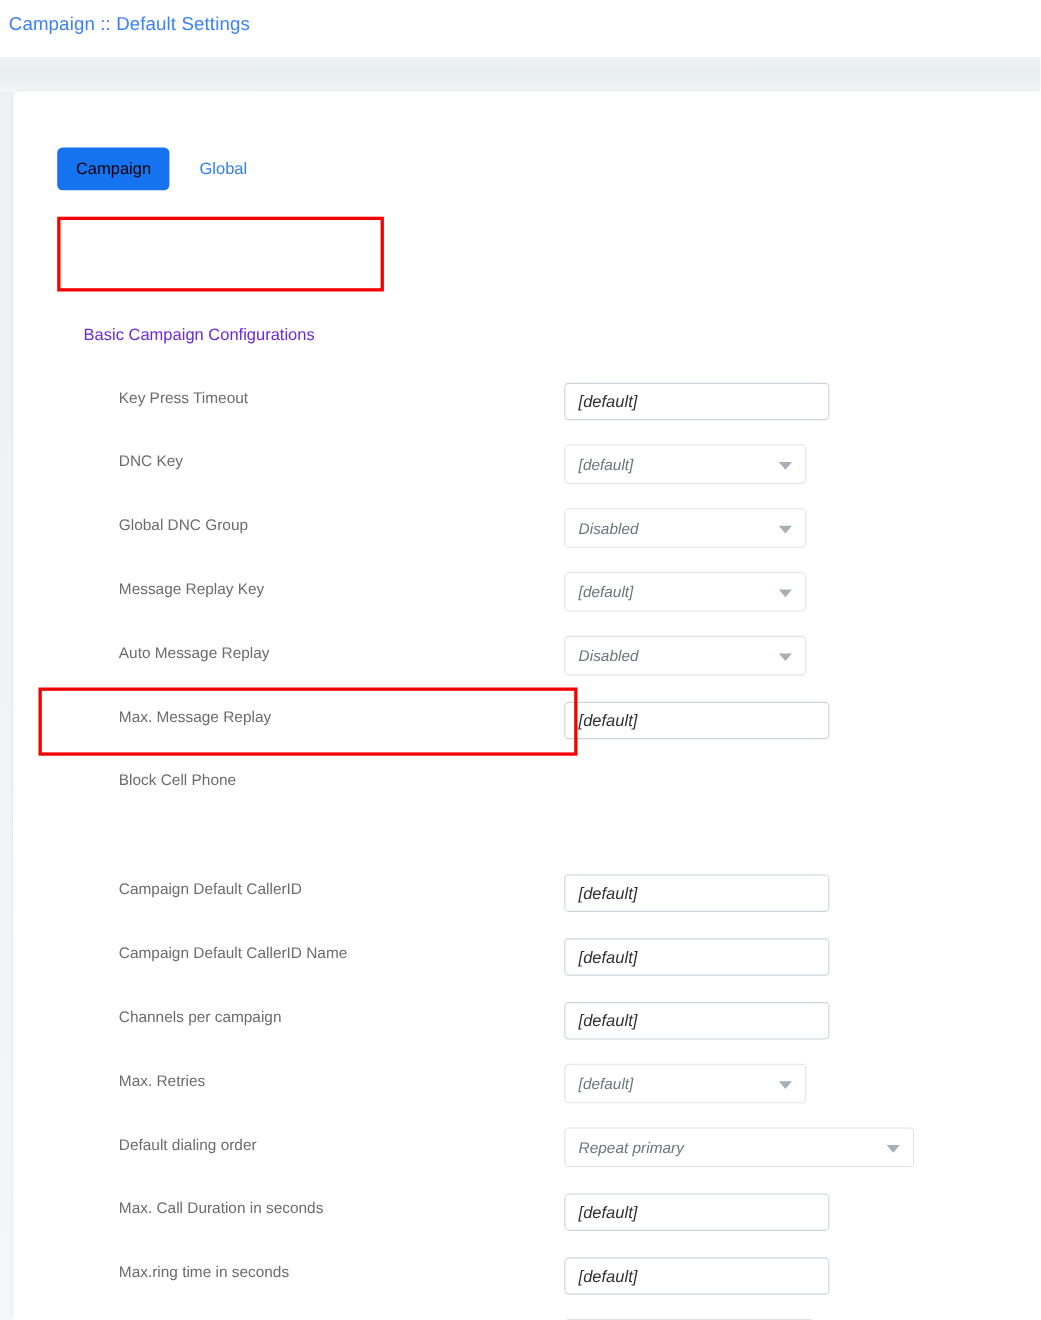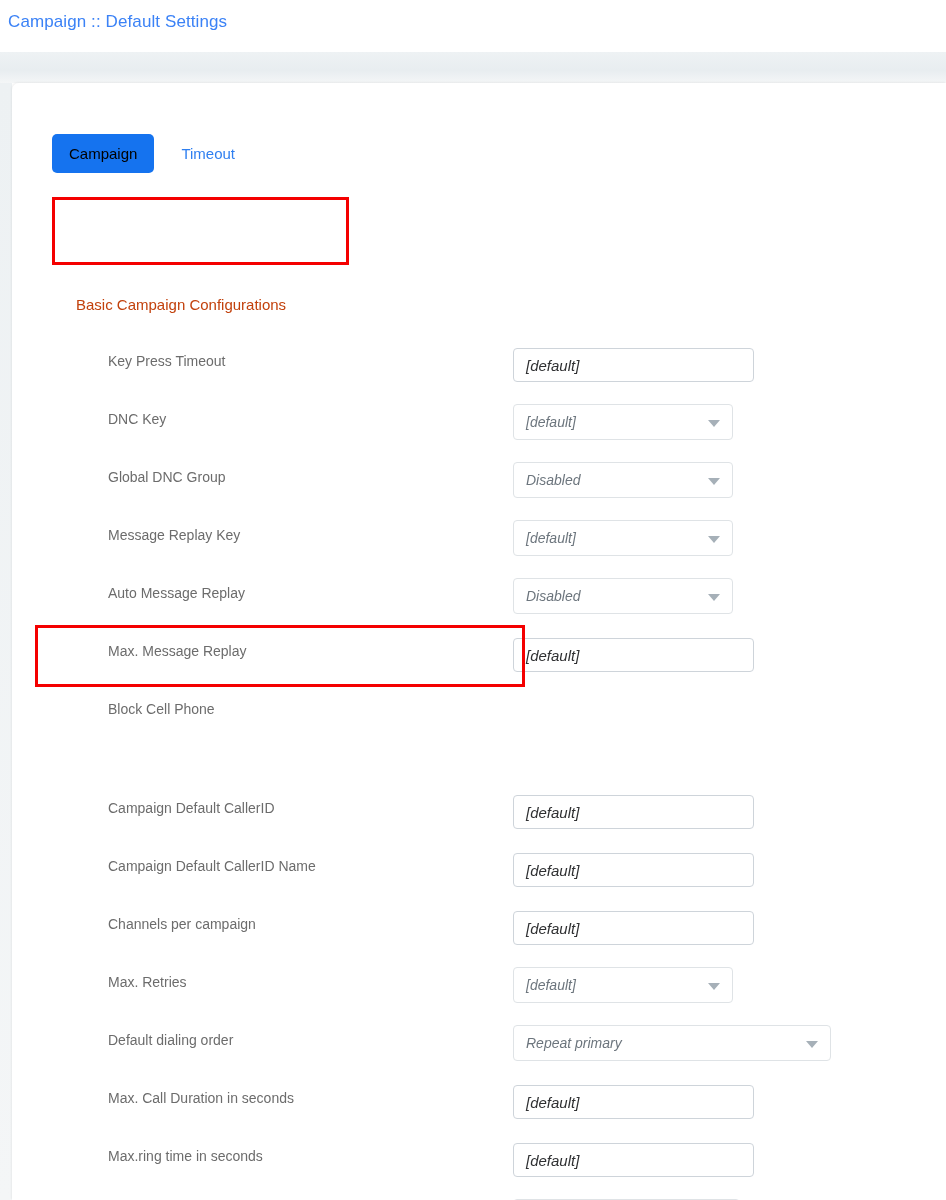--- a/index.html
+++ b/index.html
@@ -49,21 +49,21 @@
     font-size: 15px; line-height: 1;
     padding: 12px 17px; border-radius: 5px;
     cursor: pointer; white-space: nowrap;
   }
   .tab.active { background: #1573ef; color: #000000; }
   .tab.inactive { color: #2f7ff0; background: transparent; margin-left: 10px; }
 
   
   .section-title-basic {
     position: absolute; left: 64px; top: 213px;
-    font-size: 15px; color: #c2410c; white-space: nowrap; text-align: right;
+    font-size: 15px; color: #6d28d9; white-space: nowrap; text-align: right;
   }
   .section-title-default {
     position: absolute; left: 66px; top: 658px;
     font-size: 25px; color: #212529; white-space: nowrap;
   }
 
   
   .redbox { position: absolute; border: 3px solid #f40000; background: transparent; }
   #redbox-basic   { left: 52px; top: 197px;  width: 297px; height: 68px; }
   #redbox-default { left: 35px; top: 625px;  width: 490px; height: 62px; }
@@ -108,21 +108,21 @@
     <div class="breadcrumb-text">Campaign :: Default Settings</div>
   </div>
 
   <div class="band"></div>
   <div class="band-rail"></div>
 
   <div class="card">
 
     <div class="tabs">
       <div class="tab active">Campaign</div>
-      <div class="tab inactive">Timeout</div>
+      <div class="tab inactive">Global</div>
     </div>
 
     <div class="section-title-basic">Basic Campaign Configurations</div>
 
     <div class="field-row" style="top:258px">
       <div class="field-label">Key Press Timeout</div>
       <div class="field-control" style="top:7px">
         <div class="txt w-txt">[default]</div>
       </div>
     </div>

